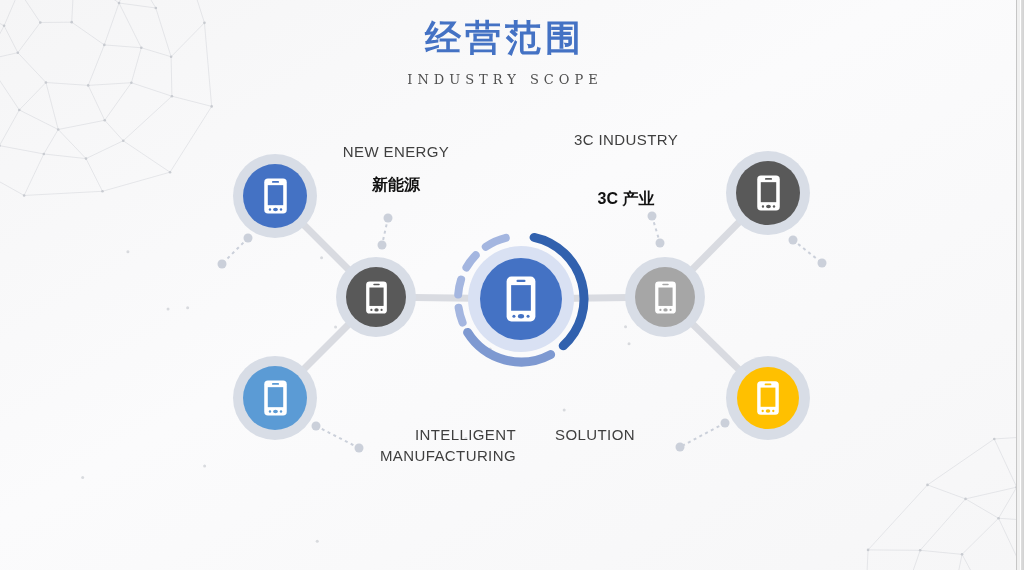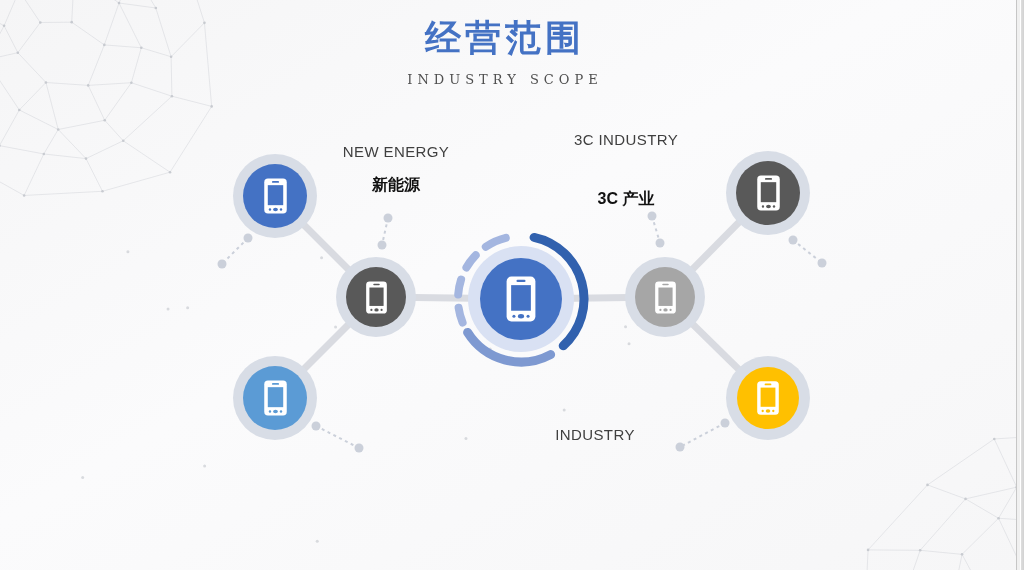--- a/index.html
+++ b/index.html
@@ -443,19 +443,22 @@
     <div class="lbl-zh">新能源</div>
   </div>
 
   <div class="lbl" style="left:626px;top:129px;">
     <div class="lbl-en">3C INDUSTRY</div>
   </div>
   <div class="lbl" style="left:626px;top:189px;">
     <div class="lbl-zh">3C 产业</div>
   </div>
 
+  <div class="lbl" style="left:431px;top:424px;">
+    <div class="lbl-en wrap">INTELLIGENT MANUFACTURING</div>
+  </div>
 
   <div class="lbl" style="left:595px;top:424px;">
-    <div class="lbl-en">INDUSTRY</div>
+    <div class="lbl-en">SOLUTION</div>
   </div>
 
   <div class="right-edge"></div>
 </div>
 
 </body></html>

